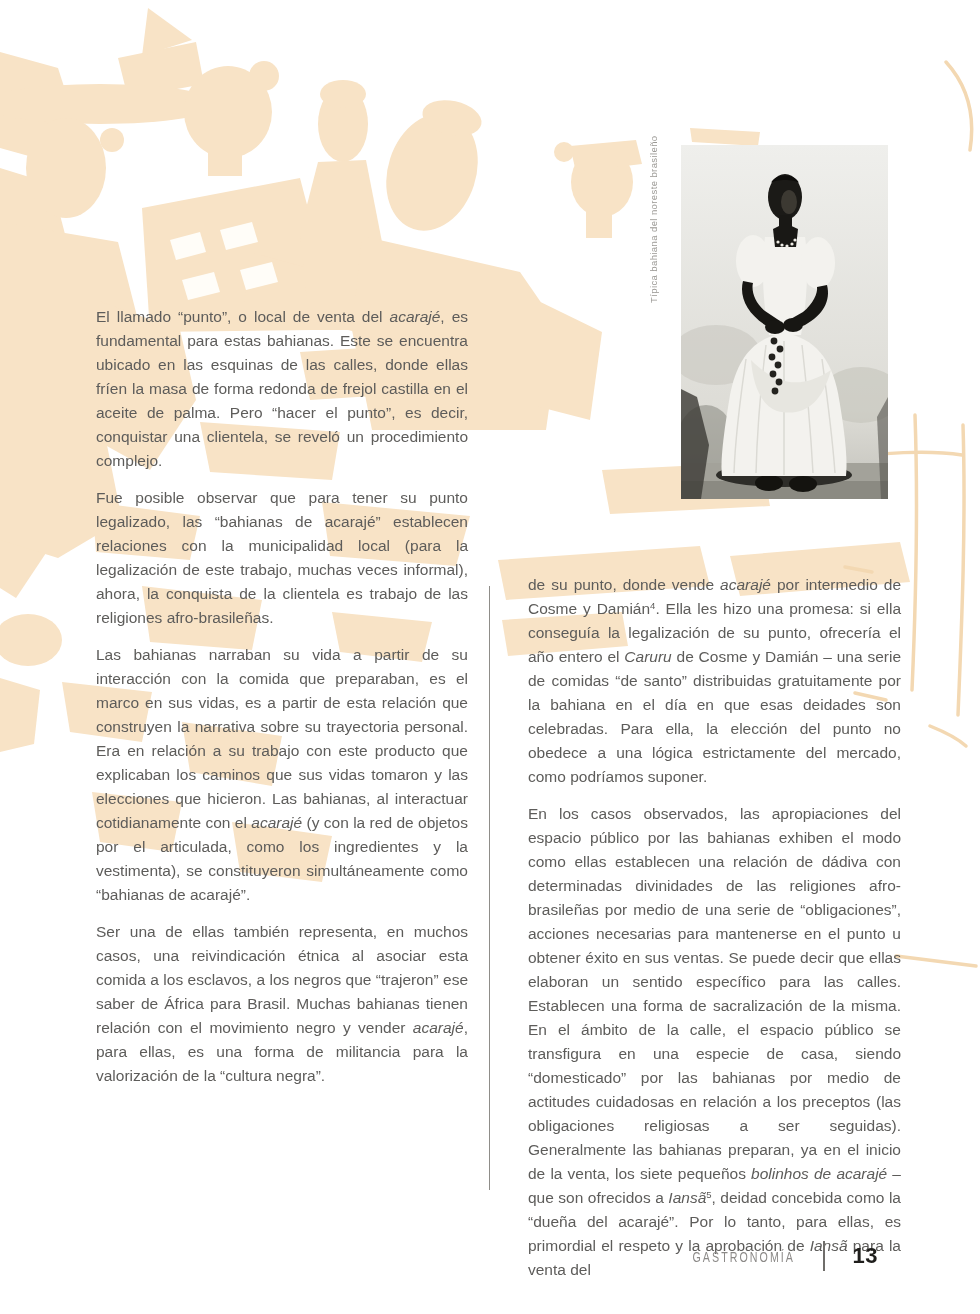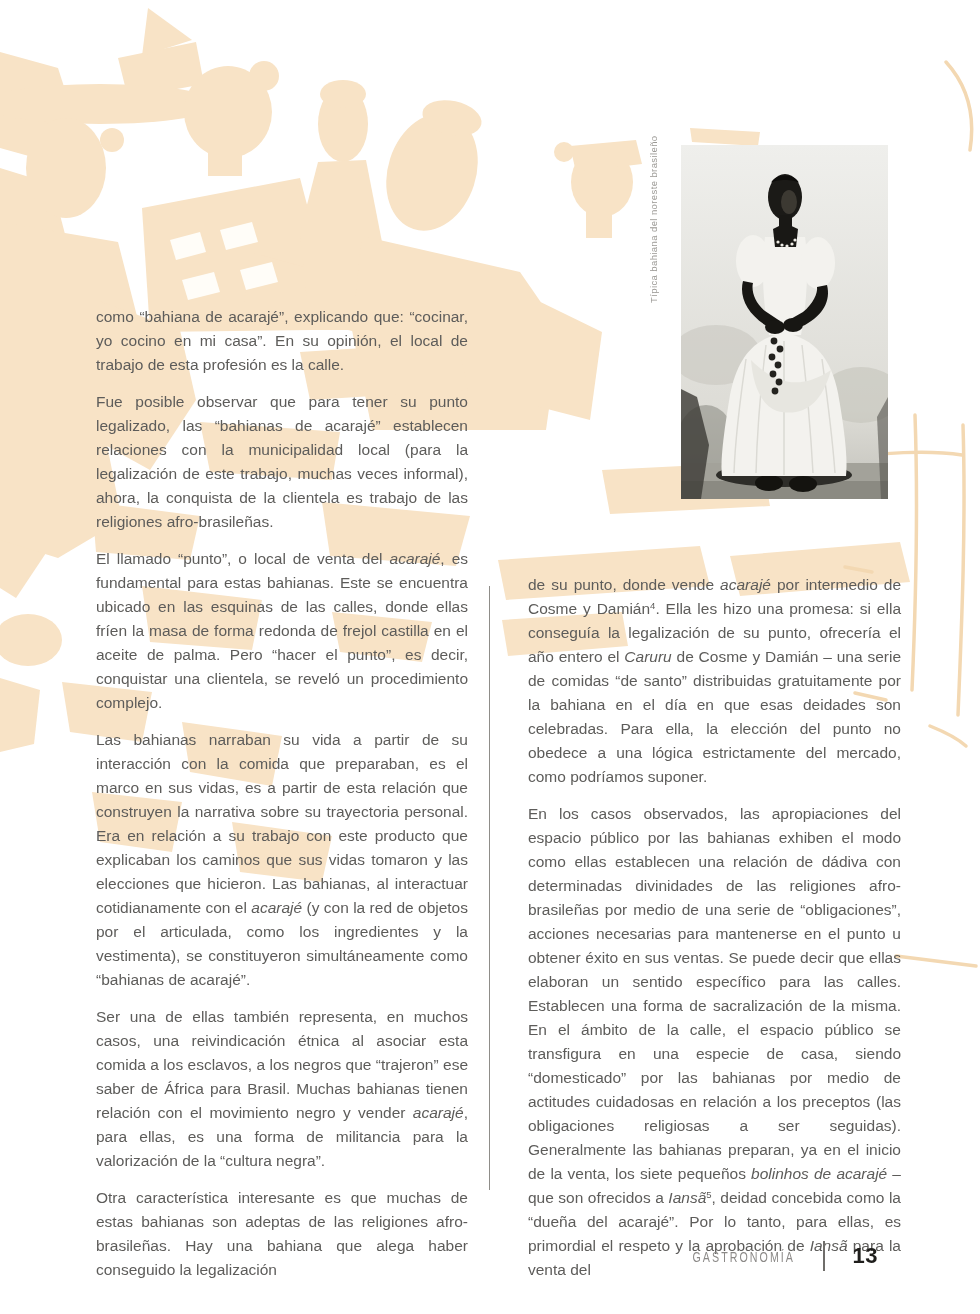--- a/index.html
+++ b/index.html
@@ -174,26 +174,24 @@
       <ellipse cx="104" cy="52" rx="17" ry="23" fill="#1b1a17"></ellipse>
       <ellipse cx="108" cy="57" rx="8" ry="12" fill="#45413a" opacity="0.8"></ellipse>
       <path d="M90,38 C94,28 114,28 118,38 C114,34 94,34 90,38 Z" fill="#0e0d0b"></path>
       <rect x="98" y="70" width="13" height="14" fill="#191815"></rect>
     </svg>
   </figure>
 
   <div class="photo-caption">Típica bahiana del noreste brasileño</div>
 
   <div class="col col-left">
-      <p><span>como “bahiana de acarajé”, explicando que: “cocinar, yo cocino en mi casa”. En su opinión, el local de trabajo de esta profesión es la calle.</span></p>
+      <p><span>El llamado “punto”, o local de venta del </span><i>acarajé</i><span>, es fundamental para estas bahianas. Este se encuentra ubicado en las esquinas de las calles, donde ellas fríen la masa de forma redonda de frejol castilla en el aceite de palma. Pero “hacer el punto”, es decir, conquistar una clientela, se reveló un procedimiento complejo.</span></p>
       <p><span>Fue posible observar que para tener su punto legalizado, las “bahianas de acarajé” establecen relaciones con la municipalidad local (para la legalización de este trabajo, muchas veces informal), ahora, la conquista de la clientela es trabajo de las religiones afro-brasileñas.</span></p>
-      <p><span>El llamado “punto”, o local de venta del </span><i>acarajé</i><span>, es fundamental para estas bahianas. Este se encuentra ubicado en las esquinas de las calles, donde ellas fríen la masa de forma redonda de frejol castilla en el aceite de palma. Pero “hacer el punto”, es decir, conquistar una clientela, se reveló un procedimiento complejo.</span></p>
       <p><span>Las bahianas narraban su vida a partir de su interacción con la comida que preparaban, es el marco en sus vidas, es a partir de esta relación que construyen la narrativa sobre su trayectoria personal. Era en relación a su trabajo con este producto que explicaban los caminos que sus vidas tomaron y las elecciones que hicieron. Las bahianas, al interactuar cotidianamente con el </span><i>acarajé</i><span> (y con la red de objetos por el articulada, como los ingredientes y la vestimenta), se constituyeron simultáneamente como “bahianas de acarajé”.</span></p>
       <p><span>Ser una de ellas también representa, en muchos casos, una reivindicación étnica al asociar esta comida a los esclavos, a los negros que “trajeron” ese saber de África para Brasil. Muchas bahianas tienen relación con el movimiento negro y vender </span><i>acarajé</i><span>, para ellas, es una forma de militancia para la valorización de la “cultura negra”.</span></p>
-      <p><span>Otra característica interesante es que muchas de estas bahianas son adeptas de las religiones afro-brasileñas. Hay una bahiana que alega haber conseguido la legalización</span></p>
     </div>
   <div class="col-divider"></div>
   <div class="col col-right">
       <p><span>de su punto, donde vende </span><i>acarajé</i><span> por intermedio de Cosme y Damián</span><sup>4</sup><span>. Ella les hizo una promesa: si ella conseguía la legalización de su punto, ofrecería el año entero el </span><i>Caruru</i><span> de Cosme y Damián – una serie de comidas “de santo” distribuidas gratuitamente por la bahiana en el día en que esas deidades son celebradas. Para ella, la elección del punto no obedece a una lógica estrictamente del mercado, como podríamos suponer.</span></p>
       <p><span>En los casos observados, las apropiaciones del espacio público por las bahianas exhiben el modo como ellas establecen una relación de dádiva con determinadas divinidades de las religiones afro-brasileñas por medio de una serie de “obligaciones”, acciones necesarias para mantenerse en el punto u obtener éxito en sus ventas. Se puede decir que ellas elaboran un sentido específico para las calles. Establecen una forma de sacralización de la misma. En el ámbito de la calle, el espacio público se transfigura en una especie de casa, siendo “domesticado” por las bahianas por medio de actitudes cuidadosas en relación a los preceptos (las obligaciones religiosas a ser seguidas). Generalmente las bahianas preparan, ya en el inicio de la venta, los siete pequeños </span><i>bolinhos de acarajé</i><span> – que son ofrecidos a </span><i>Iansã</i><sup>5</sup><span>, deidad concebida como la “dueña del acarajé”. Por lo tanto, para ellas, es primordial el respeto y la aprobación de </span><i>Iansã</i><span> para la venta del</span></p>
     </div>
 
   <div class="footer">
     <span class="footer-section">GASTRONOMÍA</span>
     <span class="footer-bar"></span>

